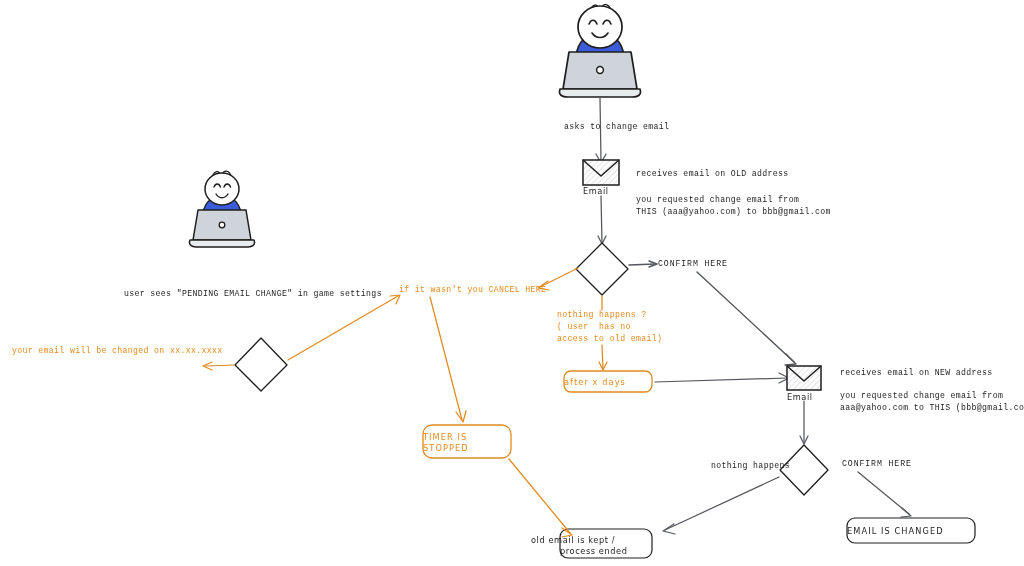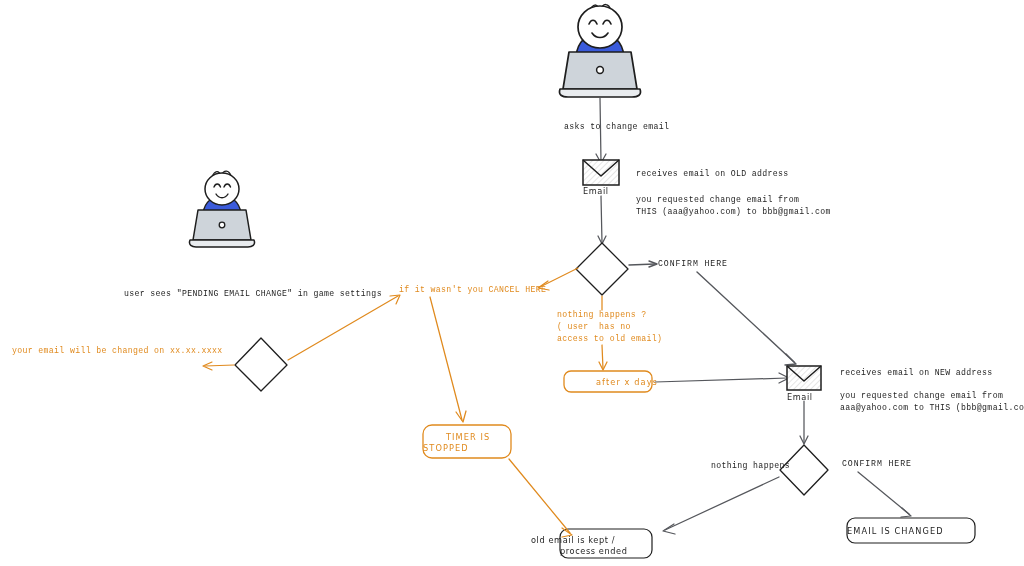--- a/index.html
+++ b/index.html
@@ -221,38 +221,38 @@
   <div class="lbl" style="left:636px; top:206px;">THIS (aaa@yahoo.com) to bbb@gmail.com</div>
 
   <div class="lbl" style="left:658px; top:258px; letter-spacing:0.9px;">CONFIRM HERE</div>
 
   <div class="lbl orange" style="left:399px; top:284px;">if it wasn't you CANCEL HERE</div>
 
   <div class="lbl orange" style="left:557px; top:309px;">nothing happens ?</div>
   <div class="lbl orange" style="left:557px; top:321px;">( user  has no</div>
   <div class="lbl orange" style="left:557px; top:333px;">access to old email)</div>
 
-  <div class="node-label orange" style="left:596px; top:377px; width:84px;">after x days</div>
+  <div class="node-label orange" style="left:564px; top:377px; width:84px;">after x days</div>
 
   <div class="lbl" style="left:124px; top:288px;">user sees "PENDING EMAIL CHANGE" in game settings</div>
 
   <div class="lbl orange" style="left:12px; top:345px;">your email will be changed on xx.xx.xxxx</div>
 
   <div class="node-label" style="left:787px; top:392px; width:34px;">Email</div>
 
   <div class="lbl" style="left:840px; top:367px;">receives email on NEW address</div>
 
   <div class="lbl" style="left:840px; top:390px;">you requested change email from</div>
   <div class="lbl" style="left:840px; top:402px;">aaa@yahoo.com to THIS (bbb@gmail.com)</div>
 
   <div class="lbl" style="left:842px; top:458px; letter-spacing:0.9px;">CONFIRM HERE</div>
 
   <div class="lbl" style="left:711px; top:460px;">nothing happens</div>
 
   <div class="node-label" style="left:847px; top:526px; width:136px; letter-spacing:1.1px;">EMAIL IS CHANGED</div>
 
-  <div class="node-label orange" style="left:446px; top:432px; width:80px;">TIMER IS</div>
+  <div class="node-label orange" style="left:423px; top:432px; width:80px;">TIMER IS</div>
   <div class="node-label orange" style="left:423px; top:443px; width:68px;">STOPPED</div>
 
   <div class="node-label" style="left:531px; top:535px; width:112px;">old email is kept /</div>
   <div class="node-label" style="left:560px; top:546px; width:112px;">process ended</div>
 
 </div>
 
 </body></html>

